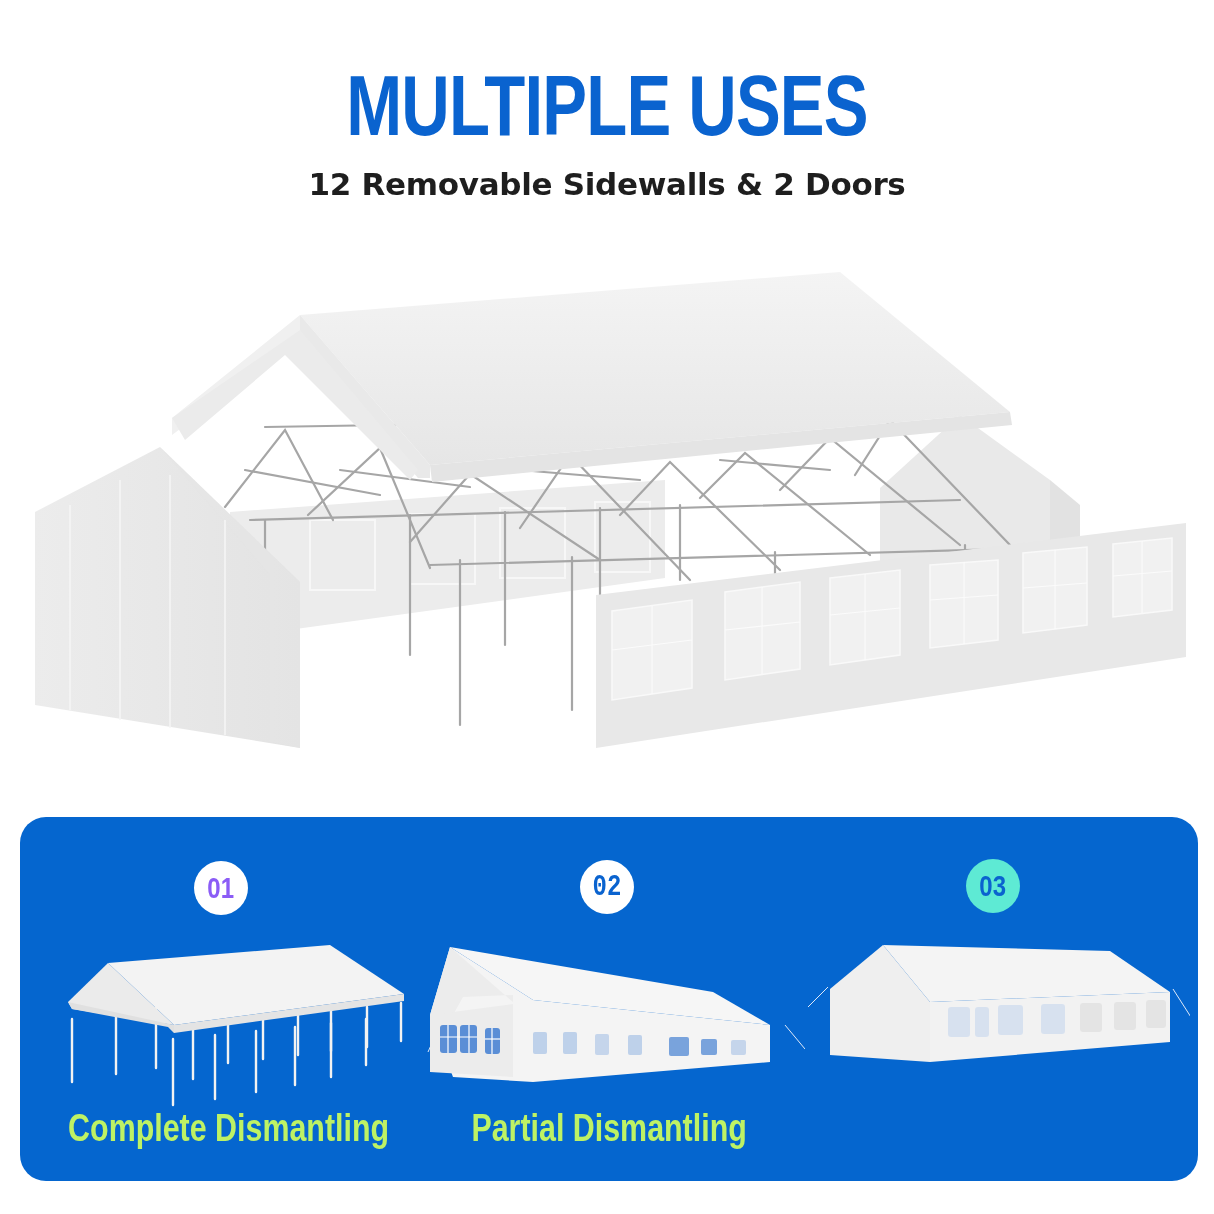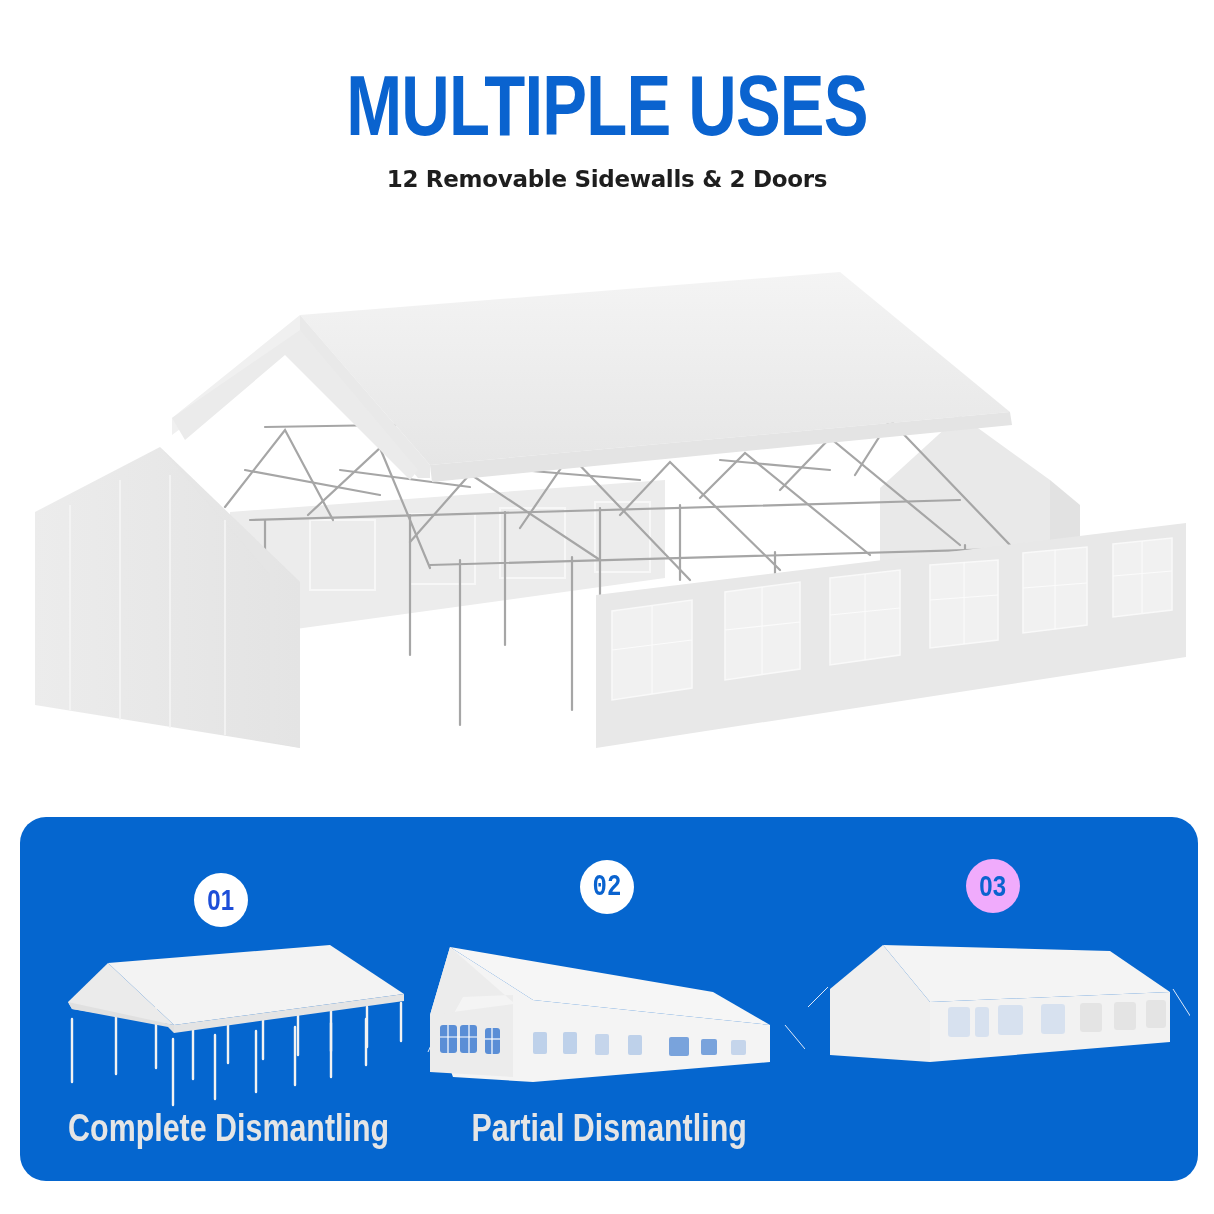--- a/index.html
+++ b/index.html
@@ -4,38 +4,38 @@
 <style>
   html, body { margin: 0; padding: 0; background: #ffffff; }
   body { width: 1214px; height: 1214px; position: relative; overflow: hidden; font-family: "Liberation Sans", sans-serif; }
   .title {
     position: absolute; left: 0; right: 0; top: 62px; text-align: center;
     font-family: "Liberation Sans", sans-serif; font-weight: 700; font-size: 86px;
     letter-spacing: -1px; line-height: 1; transform: scaleX(0.78); transform-origin: 607px 0;
   }
   .subtitle {
     position: absolute; left: 0; right: 0; top: 166px; text-align: center;
-    font-family: "DejaVu Sans", sans-serif; font-weight: 700; font-size: 23px; color: #1e1e1e;
+    font-family: "DejaVu Sans", sans-serif; font-weight: 700; font-size: 31px; color: #1e1e1e;
     letter-spacing: -0.3px;
   }
   .hero { position: absolute; left: 0; top: 250px; width: 1214px; height: 520px; }
   .panel {
     position: absolute; left: 20px; top: 817px; width: 1178px; height: 364px;
     border-radius: 26px;
   }
   .card { position: absolute; top: 0; height: 364px; width: 392px; }
   .badge {
     position: absolute; width: 54px; height: 54px; border-radius: 50%; background: #ffffff;
     display: flex; align-items: center; justify-content: center;
     font-family: "Liberation Sans", sans-serif; font-weight: 700; font-size: 30px;
   }
   .badge span { display: inline-block; transform: scaleX(0.8); }
   .mini { position: absolute; left: 0; top: 120px; width: 392px; height: 180px; }
   .label {
-    position: absolute; left: 0; width: 392px; top: 290px; text-align: center; color: #e5e5e5;
+    position: absolute; left: 0; width: 392px; top: 290px; text-align: center; color: #bef264;
     font-family: "Liberation Sans", sans-serif; font-weight: 700; font-size: 38px; line-height: 1;
   }
   .label span { display: inline-block; transform: scaleX(0.8); transform-origin: center; white-space: nowrap; }
 </style>
 </head>
 <body>
 
 <div class="title" id="title" style="color: rgb(10, 99, 207);">MULTIPLE USES</div>
 <div class="subtitle">12 Removable Sidewalls &amp; 2 Doors</div>
 
@@ -132,21 +132,21 @@
     <line x1="830" y1="615" x2="900" y2="608"></line>
     <line x1="930" y1="600" x2="998" y2="595"></line>
     <line x1="1023" y1="588" x2="1087" y2="583"></line>
     <line x1="1113" y1="576" x2="1172" y2="571"></line>
   </g>
 </svg>
 
 <div class="panel" id="panel" style="background: rgb(5, 102, 207);">
 
   <div class="card" style="left:8px;">
-    <div class="badge" id="b0" style="left: 166px; top: 56px; background: rgb(255, 255, 255); color: #1d4ed8;">
+    <div class="badge" id="b0" style="left: 166px; top: 44px; background: rgb(255, 255, 255); color: #8b5cf6;">
       <span>01</span>
     </div>
     <svg class="mini" viewBox="0 0 392 180">
       <g stroke="#f2f2f2" stroke-width="2.4" stroke-linecap="round">
         <line x1="44" y1="82" x2="44" y2="145"></line>
         <line x1="88" y1="75" x2="88" y2="137"></line>
         <line x1="128" y1="70" x2="128" y2="131"></line>
         <line x1="165" y1="87" x2="165" y2="142"></line>
         <line x1="200" y1="84" x2="200" y2="126"></line>
         <line x1="235" y1="80" x2="235" y2="122"></line>
@@ -201,21 +201,21 @@
         <line x1="72" y1="102" x2="87" y2="102"></line>
         <line x1="79" y1="91" x2="79" y2="117"></line>
       </g>
     </svg>
     <div class="label" style="top:292px;">
       <span>Partial Dismantling</span>
     </div>
   </div>
 
   <div class="card" style="left:778px;">
-    <div class="badge" id="b2" style="left: 168px; top: 42px; background: #f0abfc; color: rgb(10, 99, 207);">
+    <div class="badge" id="b2" style="left: 168px; top: 42px; background: #5eead4; color: rgb(10, 99, 207);">
       <span>03</span>
     </div>
     <svg class="mini" viewBox="0 0 392 180">
       <line x1="10" y1="70" x2="30" y2="50" stroke="#dfe9f8" stroke-width="1"></line>
       <line x1="375" y1="52" x2="398" y2="88" stroke="#dfe9f8" stroke-width="1"></line>
       <polygon points="85,8 312,14 372,55 132,65" fill="#f4f4f4"></polygon>
       <polygon points="85,8 32,52 32,118 132,125 132,65" fill="#efefef"></polygon>
       <polygon points="132,65 372,55 372,105 132,125" fill="#f2f2f2"></polygon>
       <g fill="#cfdcef" opacity="0.75">
         <rect x="150" y="70" width="22" height="30" rx="3"></rect>

